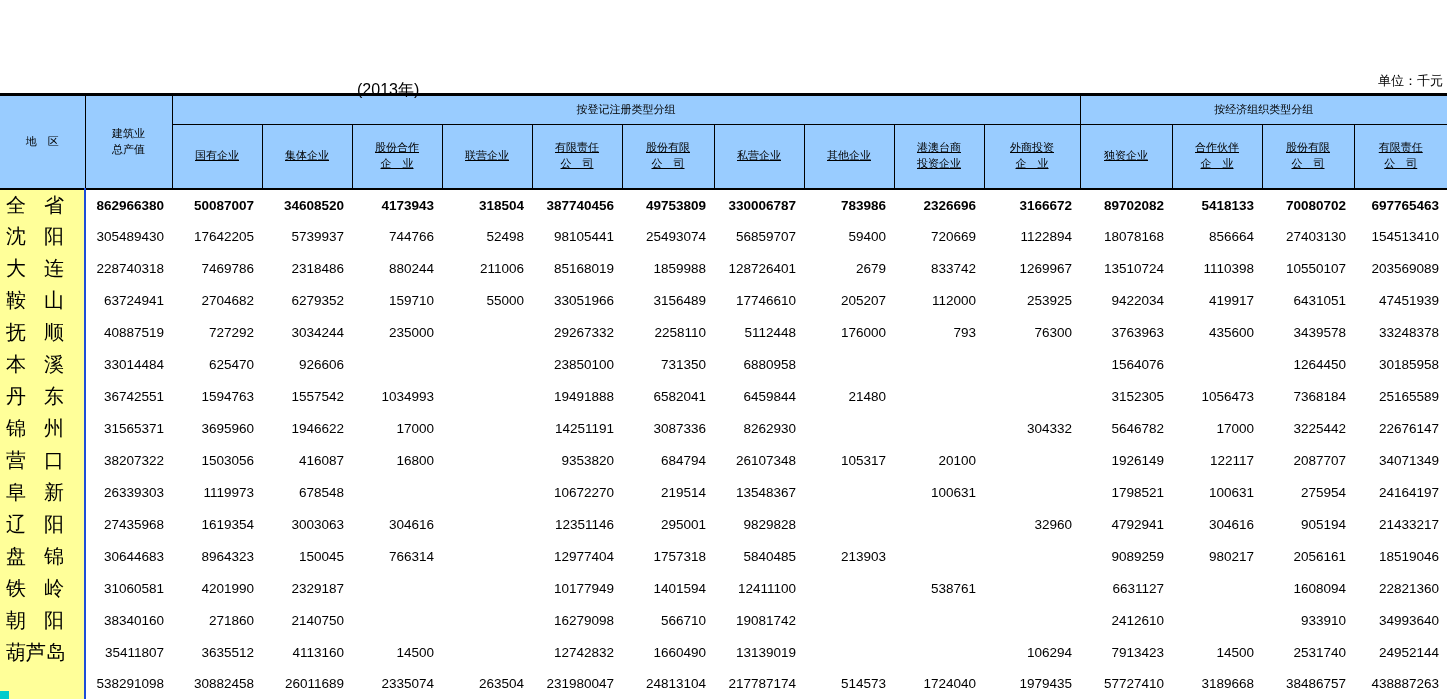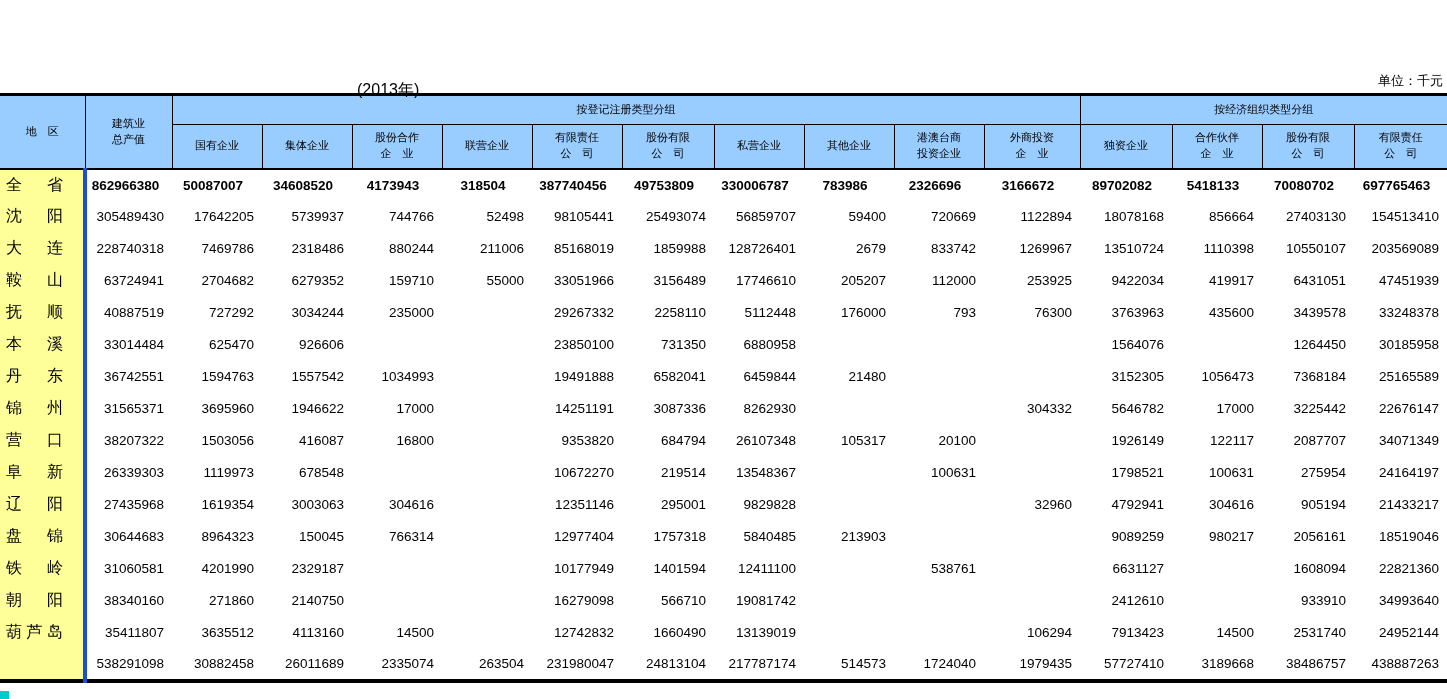--- a/index.html
+++ b/index.html
@@ -21,30 +21,30 @@
   }
   thead { border-bottom:2px solid #000; }
   thead th {
     background:#99CCFF; border:1px solid #000;
     font-weight:normal; font-size:11px; padding:0; vertical-align:middle;
     text-align:center; line-height:1.45; overflow:hidden;
   }
   thead th:first-child { border-left:none; }
   thead th.last { border-right:none; }
   tr.group-row { height:30px; }
-  tr.name-row { height:44px; }
+  tr.name-row { height:64px;text-decoration:underline; }
   tbody tr { height:32px; }
   tbody td { padding:0; font-size:13.5px; overflow:hidden; white-space:nowrap; }
   td.region-cell {
-    background:#FFFF99; border-right:4px solid #1d4ed8;
-    font-size:16px; padding:0 20px 0 6px;
+    background:#FFFF99; border-right:2px solid #1d4ed8;
+    font-size:20px; padding:0 20px 0 6px;
     text-align:justify; text-align-last:justify;
   }
   td.num-cell { text-align:right; padding-right:8px; }
-  tr.bold-row td.num-cell { font-weight:bold;text-align:center; }
+  tr.bold-row td.num-cell { font-weight:bold; }
   .corner-artifact {
     position:absolute; left:0; bottom:0; width:9px; height:8px; background:#00CCCC;
   }
 </style>
 </head>
 <body>
 
 <div class="top-area">
   <div class="subtitle">(2013年)</div>
   <div class="unit-note">单位：千元</div>

